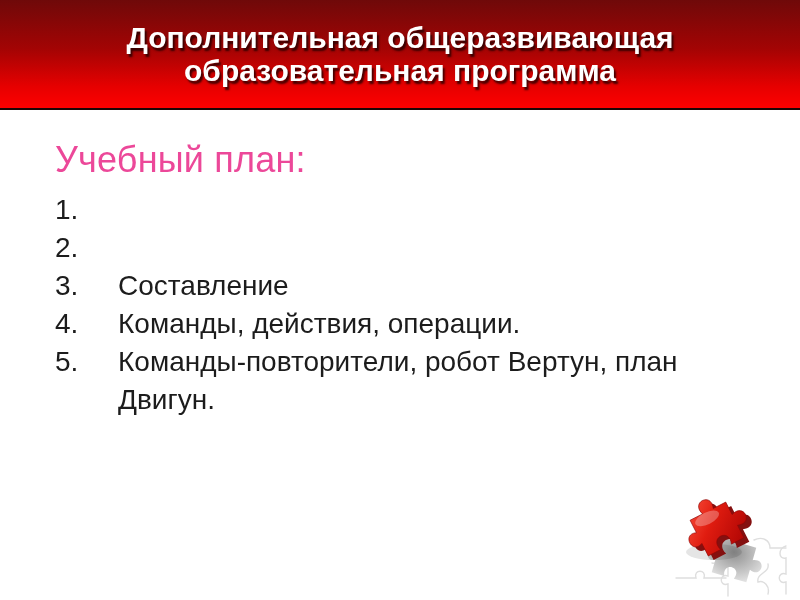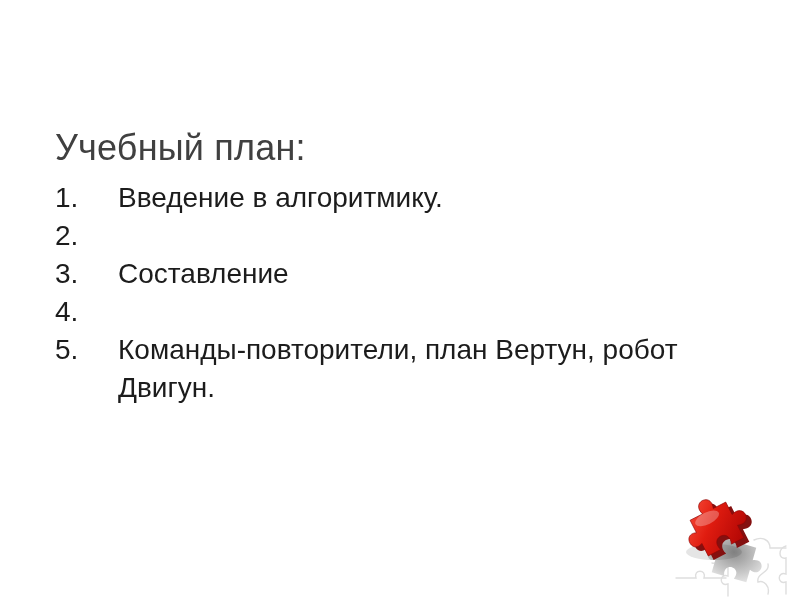--- a/index.html
+++ b/index.html
@@ -20,61 +20,67 @@
     display:flex;align-items:center;justify-content:center;
   }
   .banner-text{
     text-align:center;color:#ffffff;font-weight:bold;
     font-size:30px;line-height:33px;
     text-shadow:2px 3px 2px rgba(30,0,0,0.8);
   }
   
   main{position:absolute;left:55px;top:126px;width:705px;}
   .slide-title{
-    margin:0 0 9px 0;font-size:36px;line-height:44px;
-    font-weight:400;color:#404040;letter-spacing:0.2px;
+    margin:12px 0 9px 0;font-size:36px;line-height:44px;
+    font-weight:400;color:#ec4899;letter-spacing:0.2px;
   }
   ol.lessons{
     list-style:none;margin:0;padding:0;
     font-size:28px;line-height:38px;color:#1c1c1c;
   }
   ol.lessons li{display:flex;align-items:flex-start;}
   ol.lessons .num{flex:0 0 63px;width:63px;}
   ol.lessons .txt{white-space:pre-line;}
   
   .puzzle{
     position:absolute;right:2px;bottom:2px;width:130px;height:112px;
   }
 </style>
 </head>
 <body>
 
 <div class="slide">
 
+  <header class="banner">
+    <div class="banner-text">
+      <div>Дополнительная общеразвивающая</div>
+      <div>образовательная программа</div>
+    </div>
+  </header>
 
   <main>
     <h1 class="slide-title">Учебный план:</h1>
     <ol class="lessons">
         <li>
           <span class="num">1.</span>
-          <span class="txt">Введение в алгоритмику.</span>
         </li>
         <li>
           <span class="num">2.</span>
         </li>
         <li>
           <span class="num">3.</span>
           <span class="txt">Составление</span>
         </li>
         <li>
           <span class="num">4.</span>
+          <span class="txt">Команды, действия, операции.</span>
         </li>
         <li>
           <span class="num">5.</span>
-          <span class="txt">Команды-повторители, план Вертун, робот
+          <span class="txt">Команды-повторители, робот Вертун, план
 Двигун.</span>
         </li>
       </ol>
   </main>
 
   <div class="puzzle">
     <svg width="130" height="112" viewBox="0 0 130 112" xmlns="http://www.w3.org/2000/svg">
       <defs>
         <linearGradient id="redGrad" x1="0" y1="0" x2="1" y2="1">
           <stop offset="0" stop-color="#ff5a45"></stop>

